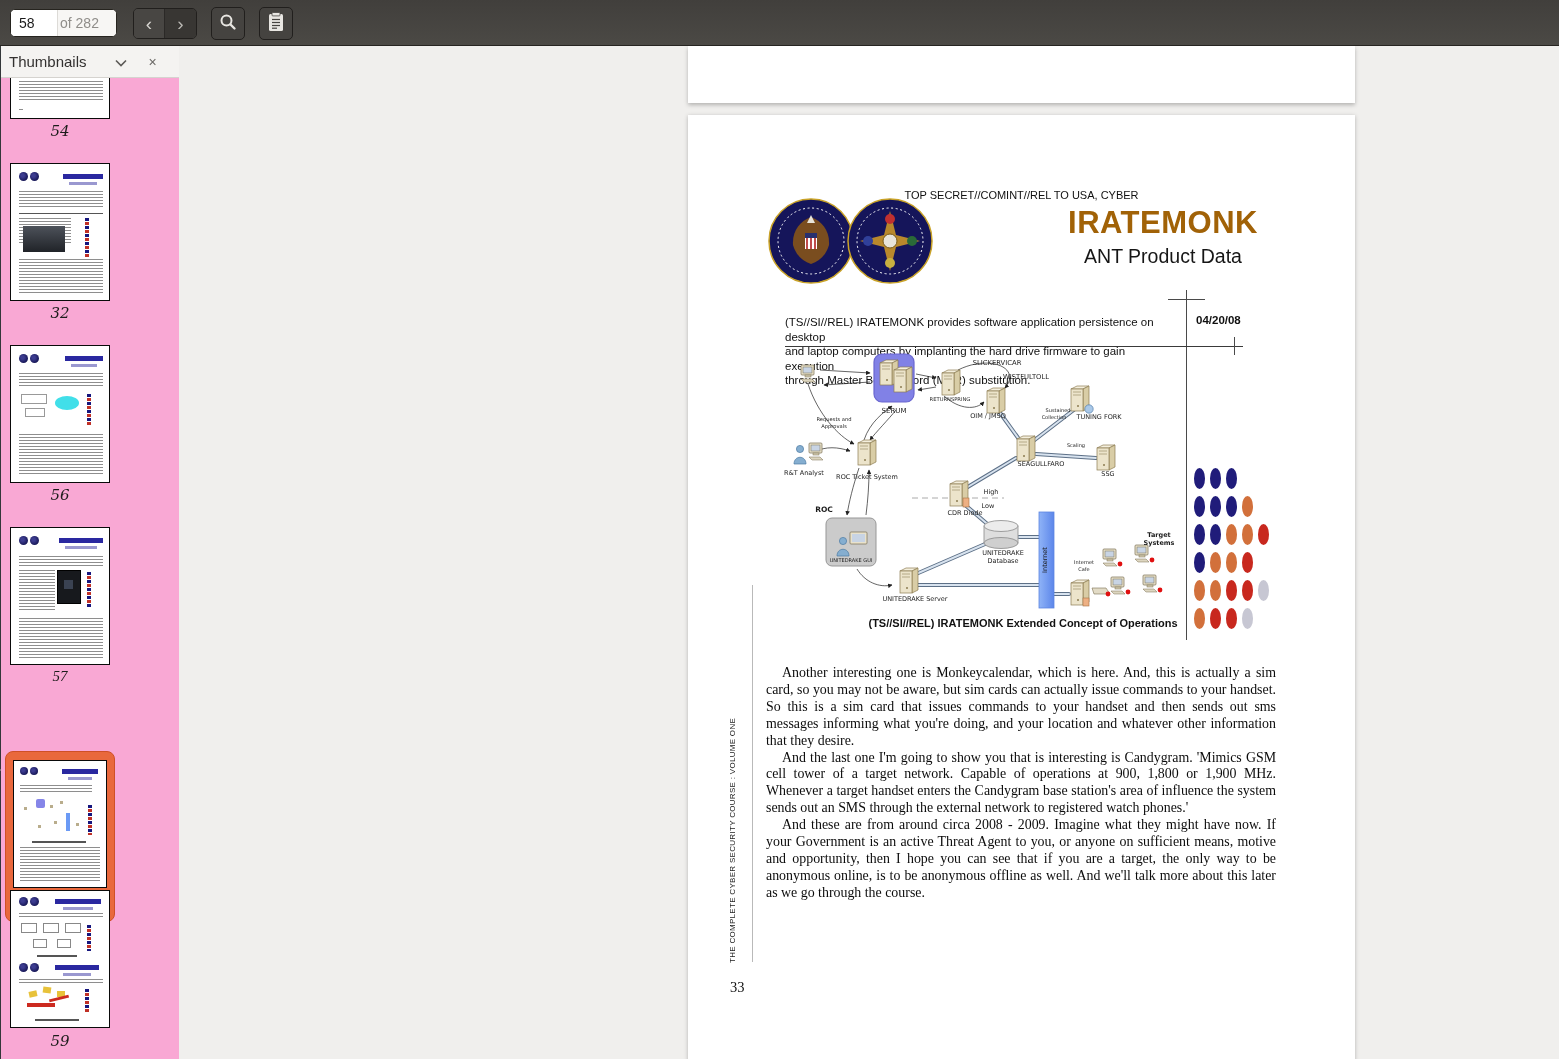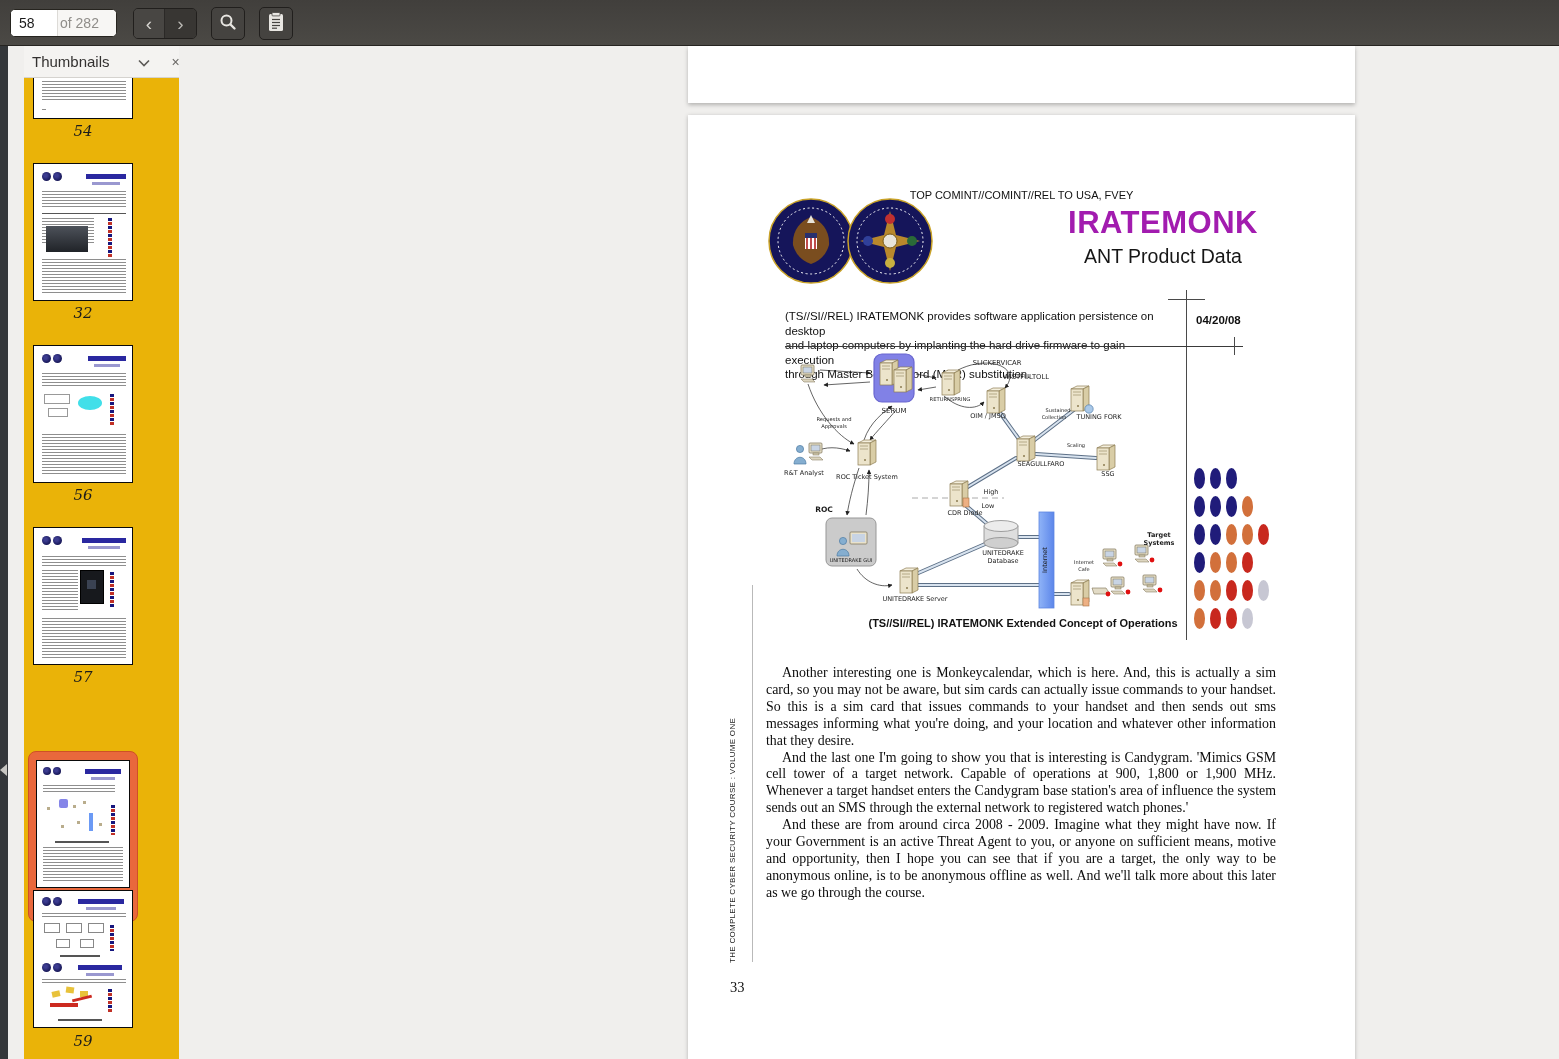--- a/index.html
+++ b/index.html
@@ -28,22 +28,22 @@
   .tool-btn.search { left:211px; }
   .tool-btn.annot  { left:259px; }
 
   
   .winstrip { position:absolute; left:0; top:46px; width:8px; height:1013px; background:#34373a; }
   .collapse-arrow { position:absolute; left:0px; top:764px; width:0; height:0;
                     border-top:6px solid transparent; border-bottom:6px solid transparent;
                     border-right:7px solid #c7c5c1; }
 
   
-  .sidebar { position:absolute; left:24px; top:46px; width:187px; height:1013px;
-             background:#eab308; overflow:hidden; border-right:1px solid #c9c7c3; }
+  .sidebar { position:absolute; left:1px; top:46px; width:187px; height:1013px;
+             background:#f9a8d4; overflow:hidden; border-right:1px solid #c9c7c3; }
   .sidebar-header { position:absolute; left:0; top:0; width:100%; height:32px; background:#f4f3f1;
                     border-bottom:1px solid #d5d3cf; display:flex; align-items:center; }
   .sidebar-header .title { margin-left:8px; font-size:15px; color:#333130; }
   .sidebar-header .chev { margin-left:28px; color:#5c5a57; }
   .sidebar-header .close { margin-left:22px; color:#6a6865; font-size:14px; cursor:pointer; }
 
   .thumb-page { position:absolute; left:9px; width:100px; background:#fff; border:1px solid #0a0a0a; }
   .thumb-label { position:absolute; width:100px; left:9px; text-align:center;
                  font:italic 15px "DejaVu Serif", serif; color:#1d1c1b; }
   .sel-cell { position:absolute; left:4px; top:705px; width:110px; height:171px;
@@ -65,24 +65,24 @@
   .viewer-bg { position:absolute; left:179px; top:46px; width:1380px; height:1013px; background:#f0efed; }
   .page-prev { position:absolute; left:688px; top:46px; width:667px; height:57px; background:#fff;
                box-shadow:0 2px 4px rgba(0,0,0,0.25); }
   .page-cur  { position:absolute; left:688px; top:115px; width:667px; height:960px; background:#fff;
                box-shadow:0 1px 4px rgba(0,0,0,0.25); }
 
   .classification { position:absolute; left:0; top:74px; width:100%; text-align:center;
                     font-size:11px; color:#111; }
   .seals { position:absolute; left:78px; top:80px; }
   .doc-title { position:absolute; left:320px; top:90px; width:310px; text-align:center;
-               font-size:31px; font-weight:bold; color:#a21caf; letter-spacing:0.5px; }
+               font-size:31px; font-weight:bold; color:#a16207; letter-spacing:0.5px; }
   .doc-subtitle { position:absolute; left:320px; top:130px; width:310px; text-align:center;
                   font-size:19.5px; color:#161616; }
-  .descr { position:absolute; left:97px; top:194px; width:392px; font-size:11.5px;
+  .descr { position:absolute; left:97px; top:200px; width:392px; font-size:11.5px;
            line-height:14.5px; color:#101010; }
   .descr span { display:block; }
   .doc-date { position:absolute; left:508px; top:199px; font-size:11.5px; font-weight:bold; color:#101010; }
   .vline  { position:absolute; left:498px; top:175px; width:1px; height:350px; background:#4a4a4a; }
   .vtick  { position:absolute; left:480px; top:184px; width:37px; height:1px; background:#4a4a4a; }
   .hrule  { position:absolute; left:97px; top:231px; width:458px; height:1px; background:#3a3a3a; }
   .htick  { position:absolute; left:546px; top:222px; width:1px; height:18px; background:#4a4a4a; }
 
   .diagram { position:absolute; left:74px; top:237px; }
 
@@ -196,21 +196,21 @@
     <span class="sealm" style="left:19px;top:8px;"></span>
     <div class="ttl" style="left:48px;top:10px;width:44px;height:5px;"></div>
     <div class="tsub" style="left:54px;top:18px;width:32px;height:3px;"></div>
     <div class="tln" style="left:8px;top:28px;width:84px;height:10px;"></div>
     <div class="tln" style="left:8px;top:42px;width:36px;height:40px;"></div>
     <div style="position:absolute;left:46px;top:42px;width:24px;height:34px;background:#17191d;border:1px solid #000;"></div>
     <div style="position:absolute;left:53px;top:52px;width:9px;height:9px;background:#3a4252;"></div>
     <div class="dcol" style="left:76px;top:44px;height:36px;"></div>
     <div class="tln" style="left:8px;top:90px;width:84px;height:40px;"></div>
   </div>
-  <div class="thumb-label" style="top:622px;">57</div>
+  <div class="thumb-label" style="top:622px;font-family:Liberation Serif, serif;">57</div>
 
   <div class="sel-cell">
     <div class="thumb-page" style="width:94px;height:128px;">
       <span class="sealm" style="left:6px;top:6px;width:8px;height:8px;"></span>
       <span class="sealm" style="left:16px;top:6px;width:8px;height:8px;"></span>
       <div class="ttl" style="left:48px;top:8px;width:36px;height:5px;"></div>
       <div class="tsub" style="left:54px;top:16px;width:24px;height:3px;"></div>
       <div class="tln" style="left:6px;top:24px;width:72px;height:8px;"></div>
       <div style="position:absolute;left:22px;top:38px;width:9px;height:9px;border-radius:2px;background:#8585e8;"></div>
       <div style="position:absolute;left:52px;top:52px;width:4px;height:18px;background:#6b9af5;"></div>
@@ -254,21 +254,21 @@
     <div class="cap" style="left:24px;top:128px;width:44px;"></div>
   </div>
   <div class="thumb-label" style="top:986px;">59</div>
 </div>
 
 <div class="viewer-bg"></div>
 <div class="page-prev"></div>
 
 <div class="page-cur">
 
-  <div class="classification">TOP COMINT//COMINT//REL TO USA, FVEY</div>
+  <div class="classification">TOP SECRET//COMINT//REL TO USA, CYBER</div>
 
   <div class="seals">
     <svg width="170" height="92" viewBox="0 0 170 92">
       <g>
         <circle cx="45" cy="46" r="42" fill="#15155a" stroke="#c9a227" stroke-width="1.5"></circle>
         <circle cx="45" cy="46" r="33" fill="none" stroke="#ffffff" stroke-width="1" stroke-dasharray="2,2.6"></circle>
         <path d="M45 22 C34 26 26 36 27 50 C30 60 36 66 45 69 C54 66 60 60 63 50 C64 36 56 26 45 22 Z" fill="#7a4d1f"></path>
         <polygon points="45,20 41,28 49,28" fill="#e8e4da"></polygon>
         <rect x="39" y="38" width="12" height="16" fill="#fff"></rect>
         <rect x="39" y="38" width="12" height="5" fill="#28306e"></rect>

